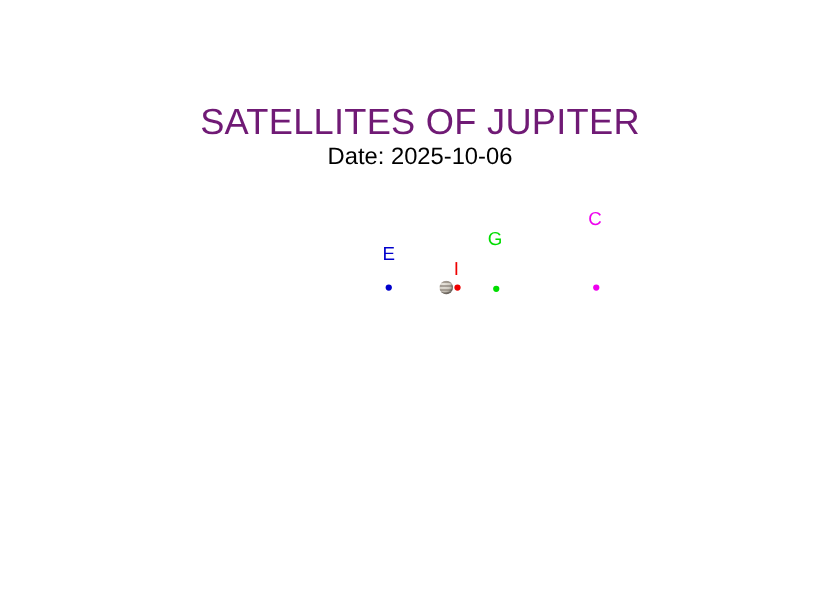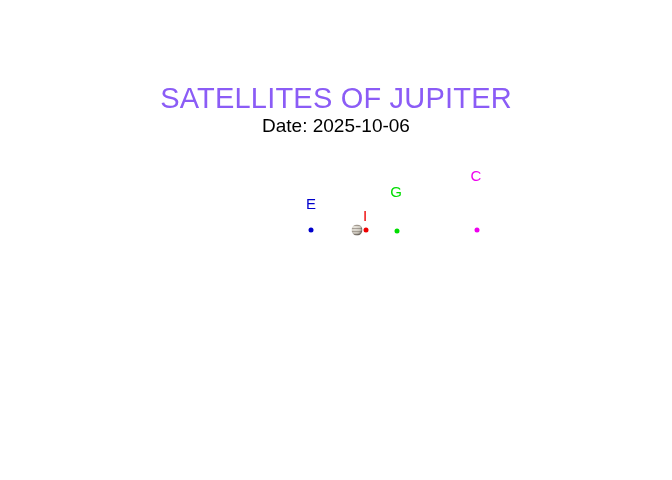--- a/index.html
+++ b/index.html
@@ -28,21 +28,21 @@
   
   .title {
     position: absolute;
     left: 0;
     top: 83px;
     width: 672px;
     text-align: center;
     font-size: 29px;
     line-height: 30px;
     font-weight: 400;
-    color: #8b5cf6;
+    color: #701a75;
     letter-spacing: 0.2px;
     white-space: nowrap;
   }
   .subline {
     position: absolute;
     left: 0;
     width: 672px;
     text-align: center;
     font-size: 19px;
     line-height: 21px;

